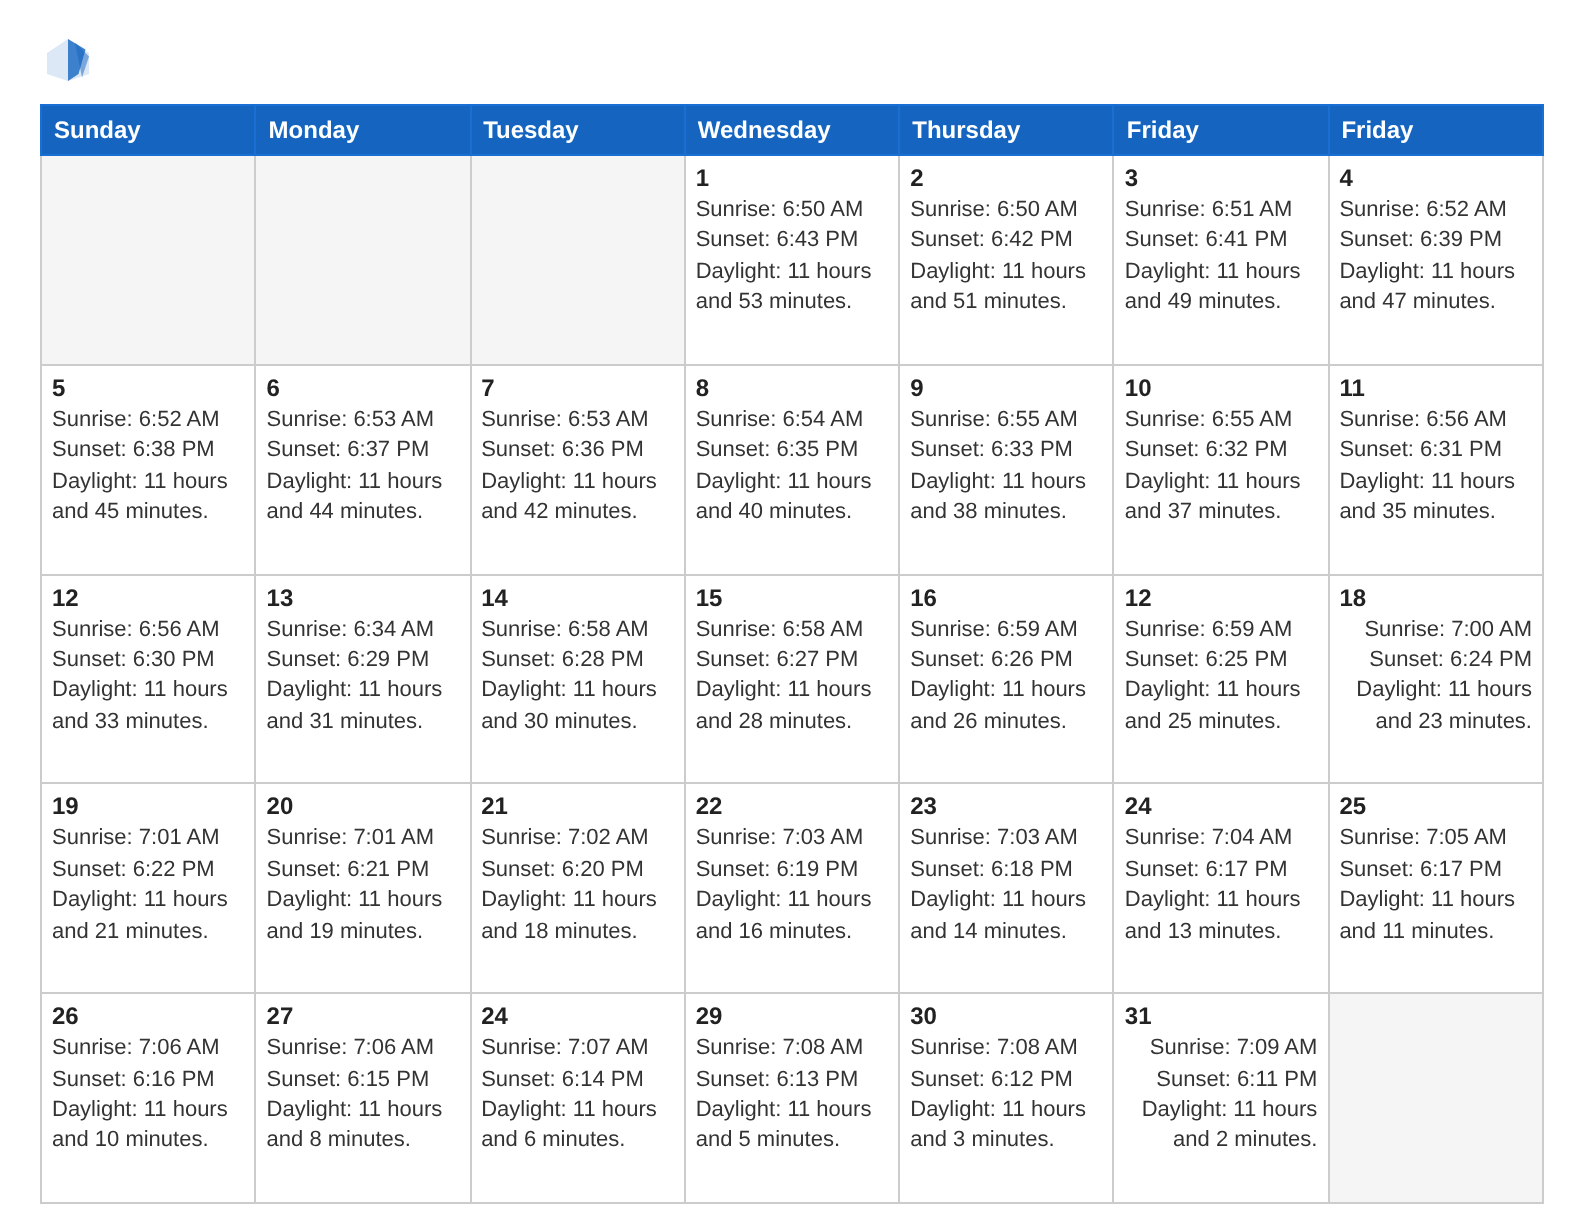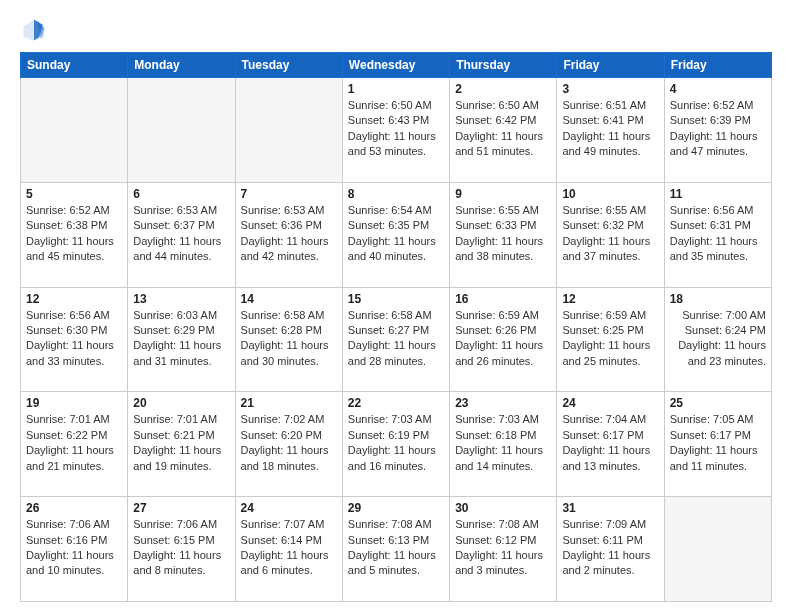--- a/index.html
+++ b/index.html
@@ -215,21 +215,21 @@
         <tr>
           <td>
             <span class="day-num">12</span>
             <div class="day-info" style="white-space: pre-line;">Sunrise: 6:56 AM
 Sunset: 6:30 PM
 Daylight: 11 hours
 and 33 minutes.</div>
           </td>
           <td>
             <span class="day-num">13</span>
-            <div class="day-info" style="white-space: pre-line;">Sunrise: 6:03 AM
+            <div class="day-info" style="white-space: pre-line;">Sunrise: 6:34 AM
 Sunset: 6:29 PM
 Daylight: 11 hours
 and 31 minutes.</div>
           </td>
           <td>
             <span class="day-num">14</span>
             <div class="day-info" style="white-space: pre-line;">Sunrise: 6:58 AM
 Sunset: 6:28 PM
 Daylight: 11 hours
 and 30 minutes.</div>
@@ -345,21 +345,21 @@
           </td>
           <td>
             <span class="day-num">30</span>
             <div class="day-info" style="white-space: pre-line;">Sunrise: 7:08 AM
 Sunset: 6:12 PM
 Daylight: 11 hours
 and 3 minutes.</div>
           </td>
           <td>
             <span class="day-num">31</span>
-            <div class="day-info" style="white-space: pre-line;">Sunrise: 7:09 AM
+            <div class="day-info" style="white-space: pre-line; text-align: right;">Sunrise: 7:09 AM
 Sunset: 6:11 PM
 Daylight: 11 hours
 and 2 minutes.</div>
           </td>
           <td class="empty"></td>
         </tr>
       </tbody>
   </table>
 </div>
 

